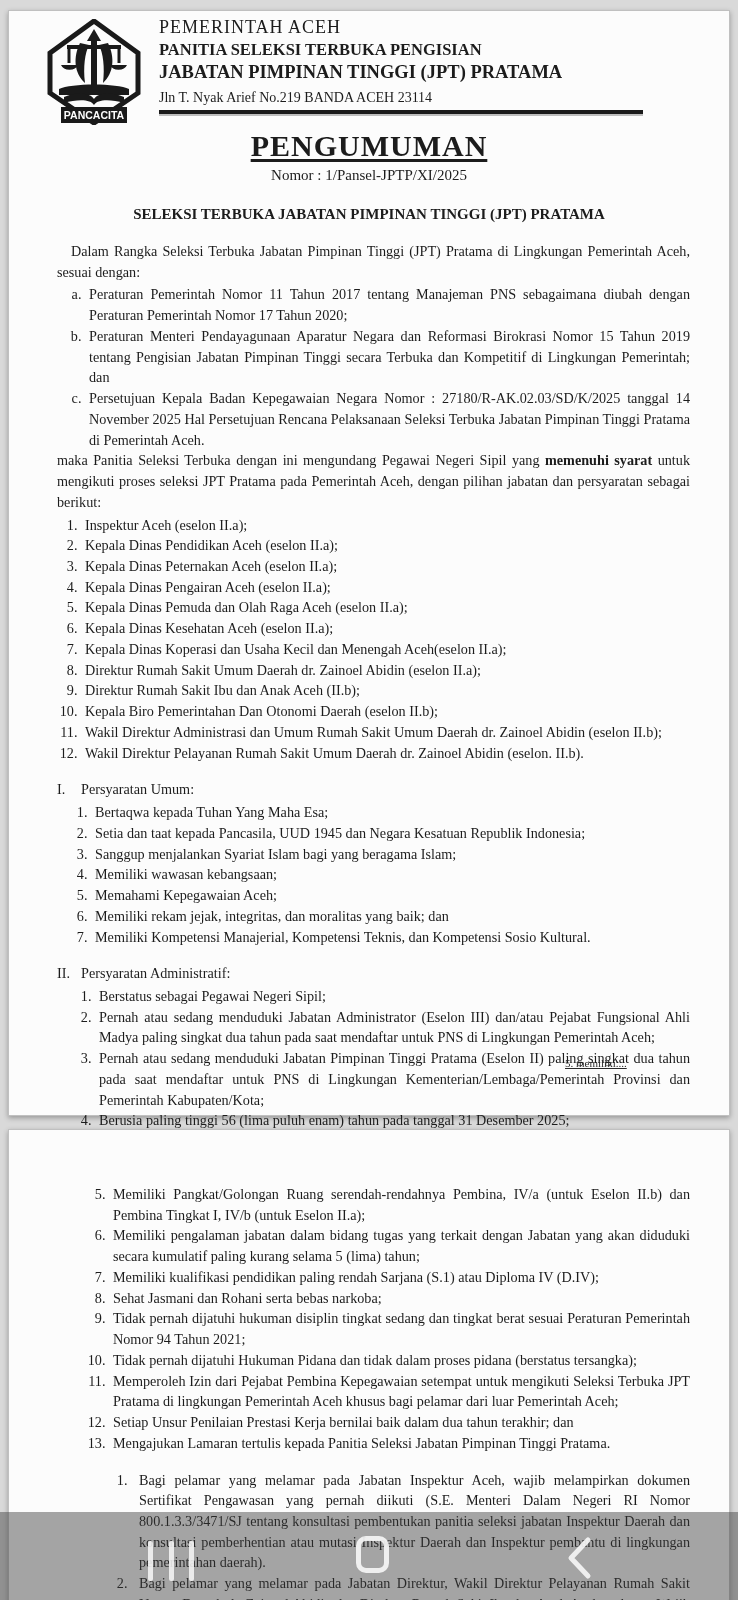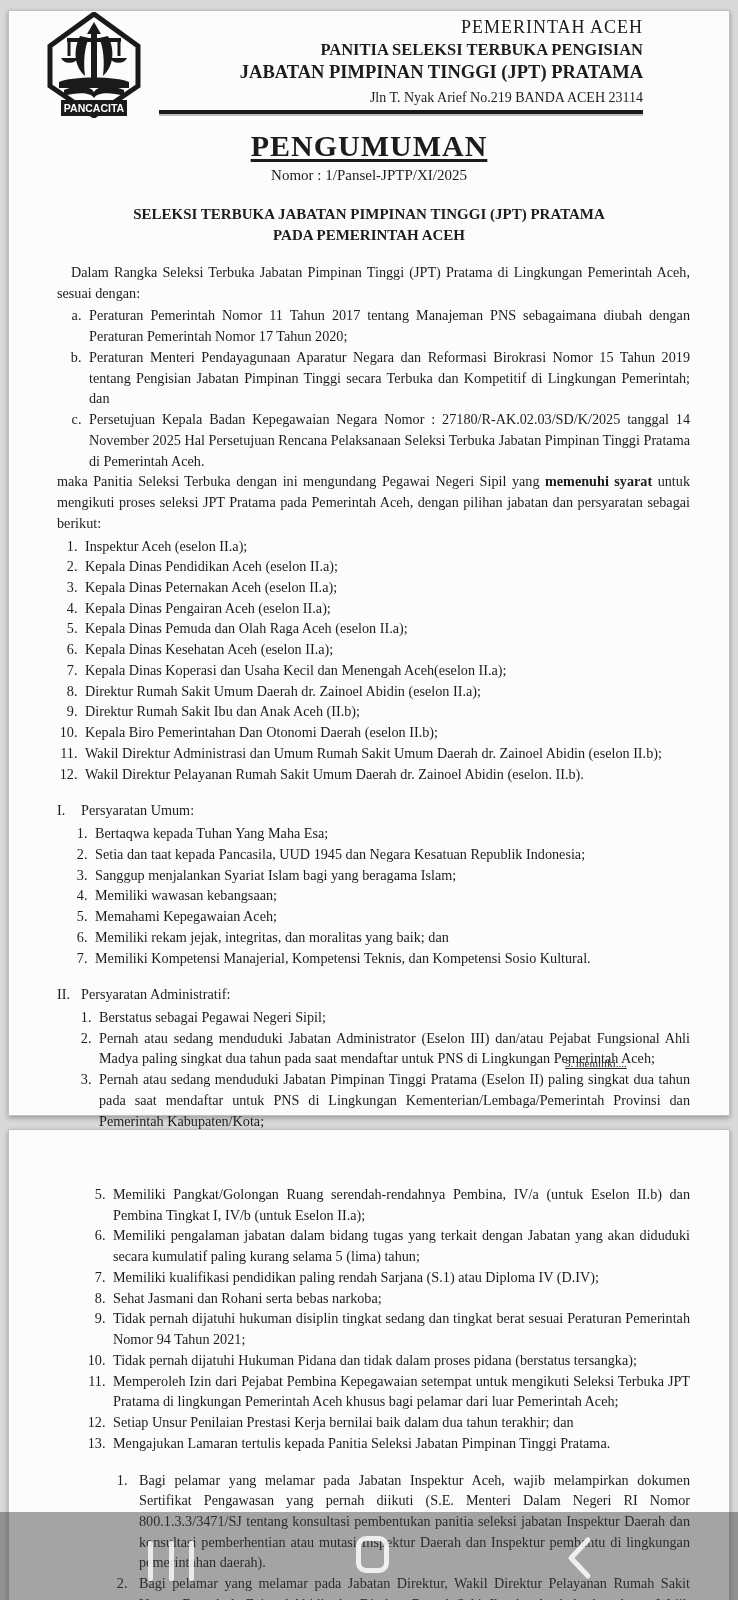--- a/index.html
+++ b/index.html
@@ -10,22 +10,22 @@
   .page {
     position:absolute; left:8px; width:722px; background:#fcfcfc;
     border:1px solid #c0c0c0; box-shadow:0 2px 5px rgba(0,0,0,.30);
     color:#1c1c1c;
   }
   .page1 { top:10px; height:1106px; }
   .page2 { top:1129px; height:640px; }
 
   
   .letterhead { position:relative; height:104px; }
-  .logo { position:absolute; left:38px; top:1px; width:94px; height:106px; }
-  .head-text { position:absolute; left:150px; top:6px; width:484px; text-align:right; }
+  .logo { position:absolute; left:38px; top:8px; width:94px; height:106px; }
+  .head-text { position:absolute; left:150px; top:6px; width:484px; text-align:left; }
   .head-agency { font-size:18px; letter-spacing:1px; }
   .head-committee1 { font-size:16.5px; font-weight:bold; margin-top:2px; }
   .head-committee2 { font-size:18.5px; font-weight:bold; margin-top:2px; }
   .head-address { font-size:14px; margin-top:7px; }
   .head-rule { position:absolute; left:150px; top:99px; width:484px; height:4px;
                background:#1a1a1a; box-shadow:0 2px 0 rgba(0,0,0,.25); }
 
   
   .doc-title { text-align:center; margin-top:14px; font-size:30px; font-weight:bold;
                letter-spacing:1px; text-decoration:underline; text-underline-offset:3px; }
@@ -94,21 +94,20 @@
         <div class="head-committee2">JABATAN PIMPINAN TINGGI (JPT) PRATAMA</div>
         <div class="head-address">Jln T. Nyak Arief No.219 BANDA ACEH 23114</div>
       </div>
       <div class="head-rule"></div>
     </div>
 
     <div class="doc-title">PENGUMUMAN</div>
     <div class="doc-number">Nomor : 1/Pansel-JPTP/XI/2025</div>
     <div class="doc-subject">
       <div>SELEKSI TERBUKA JABATAN PIMPINAN TINGGI (JPT) PRATAMA</div>
-      <div>PADA PEMERINTAH ACEH</div>
     </div>
 
     <div class="body-wrap">
       <p class="intro">Dalam Rangka Seleksi Terbuka Jabatan Pimpinan Tinggi (JPT) Pratama di Lingkungan Pemerintah Aceh, sesuai dengan:</p>
 
       <ol class="alpha">
         <li>Peraturan Pemerintah Nomor 11 Tahun 2017 tentang Manajeman PNS sebagaimana diubah dengan Peraturan Pemerintah Nomor 17 Tahun 2020;</li>
         <li>Peraturan Menteri Pendayagunaan Aparatur Negara dan Reformasi Birokrasi Nomor 15 Tahun 2019 tentang Pengisian Jabatan Pimpinan Tinggi secara Terbuka dan Kompetitif di Lingkungan Pemerintah; dan</li>
         <li>Persetujuan Kepala Badan Kepegawaian Negara Nomor : 27180/R-AK.02.03/SD/K/2025 tanggal 14 November 2025 Hal Persetujuan Rencana Pelaksanaan Seleksi Terbuka Jabatan Pimpinan Tinggi Pratama di Pemerintah Aceh.</li>
       </ol>

